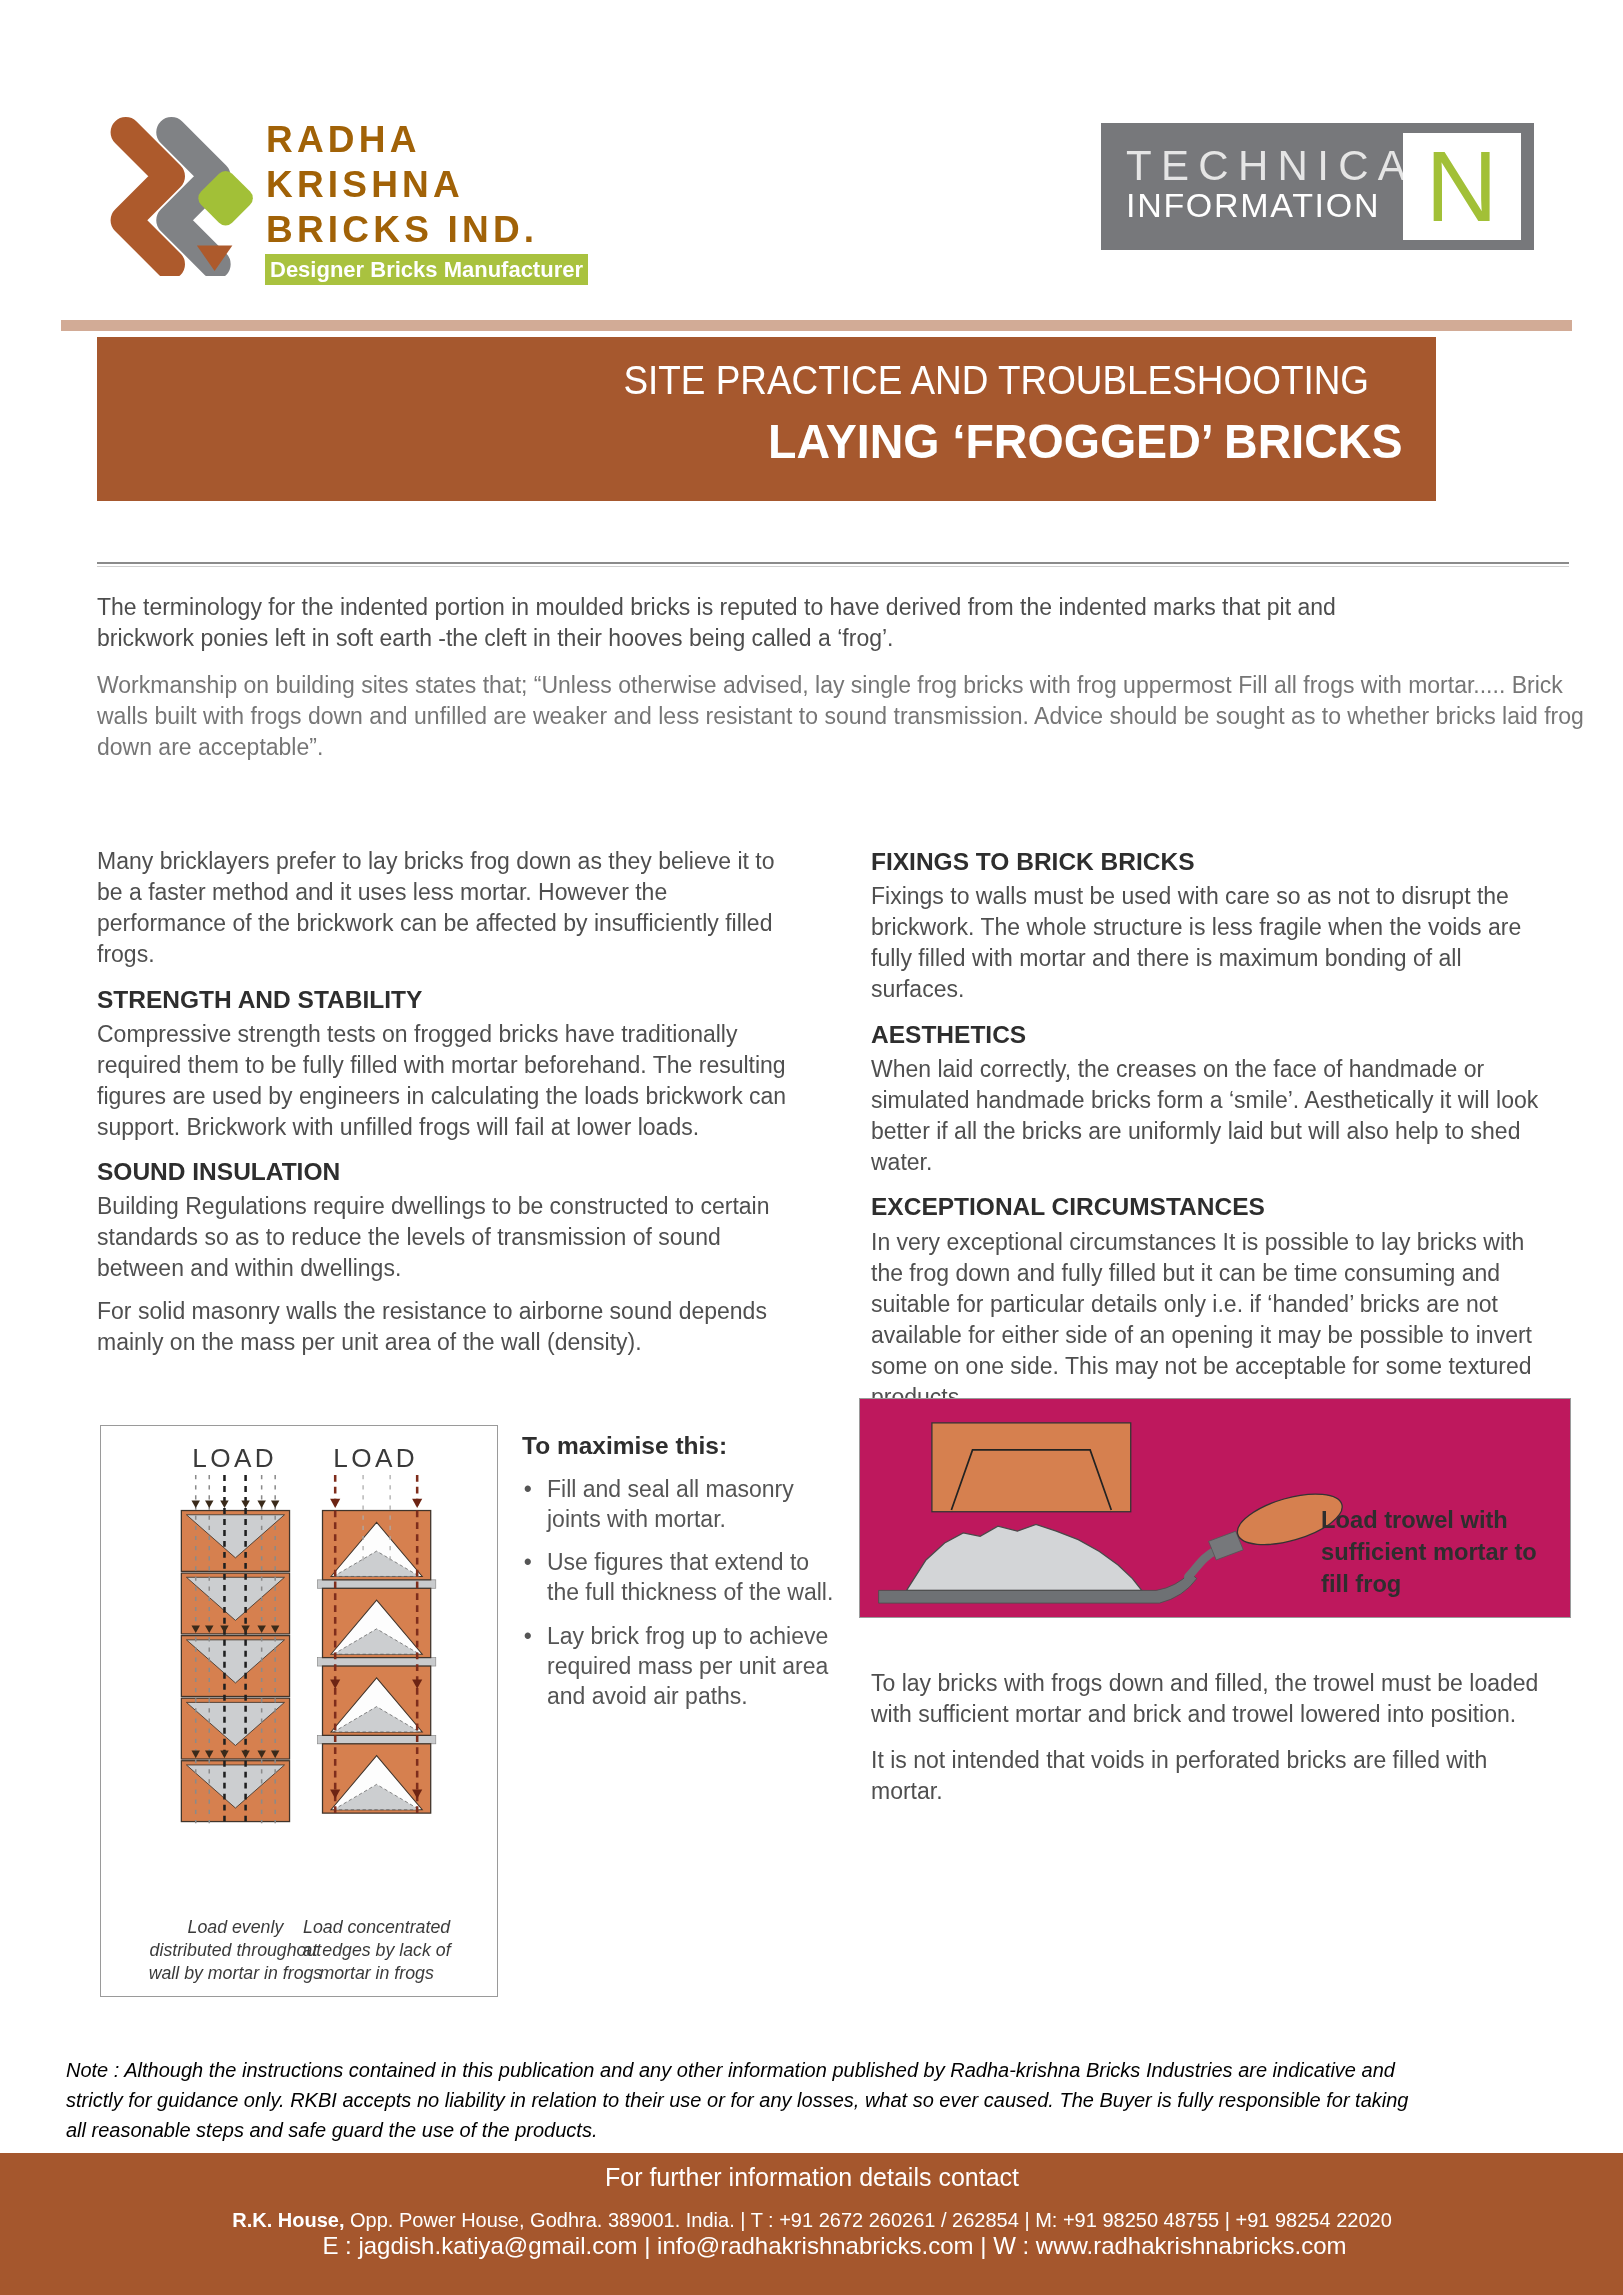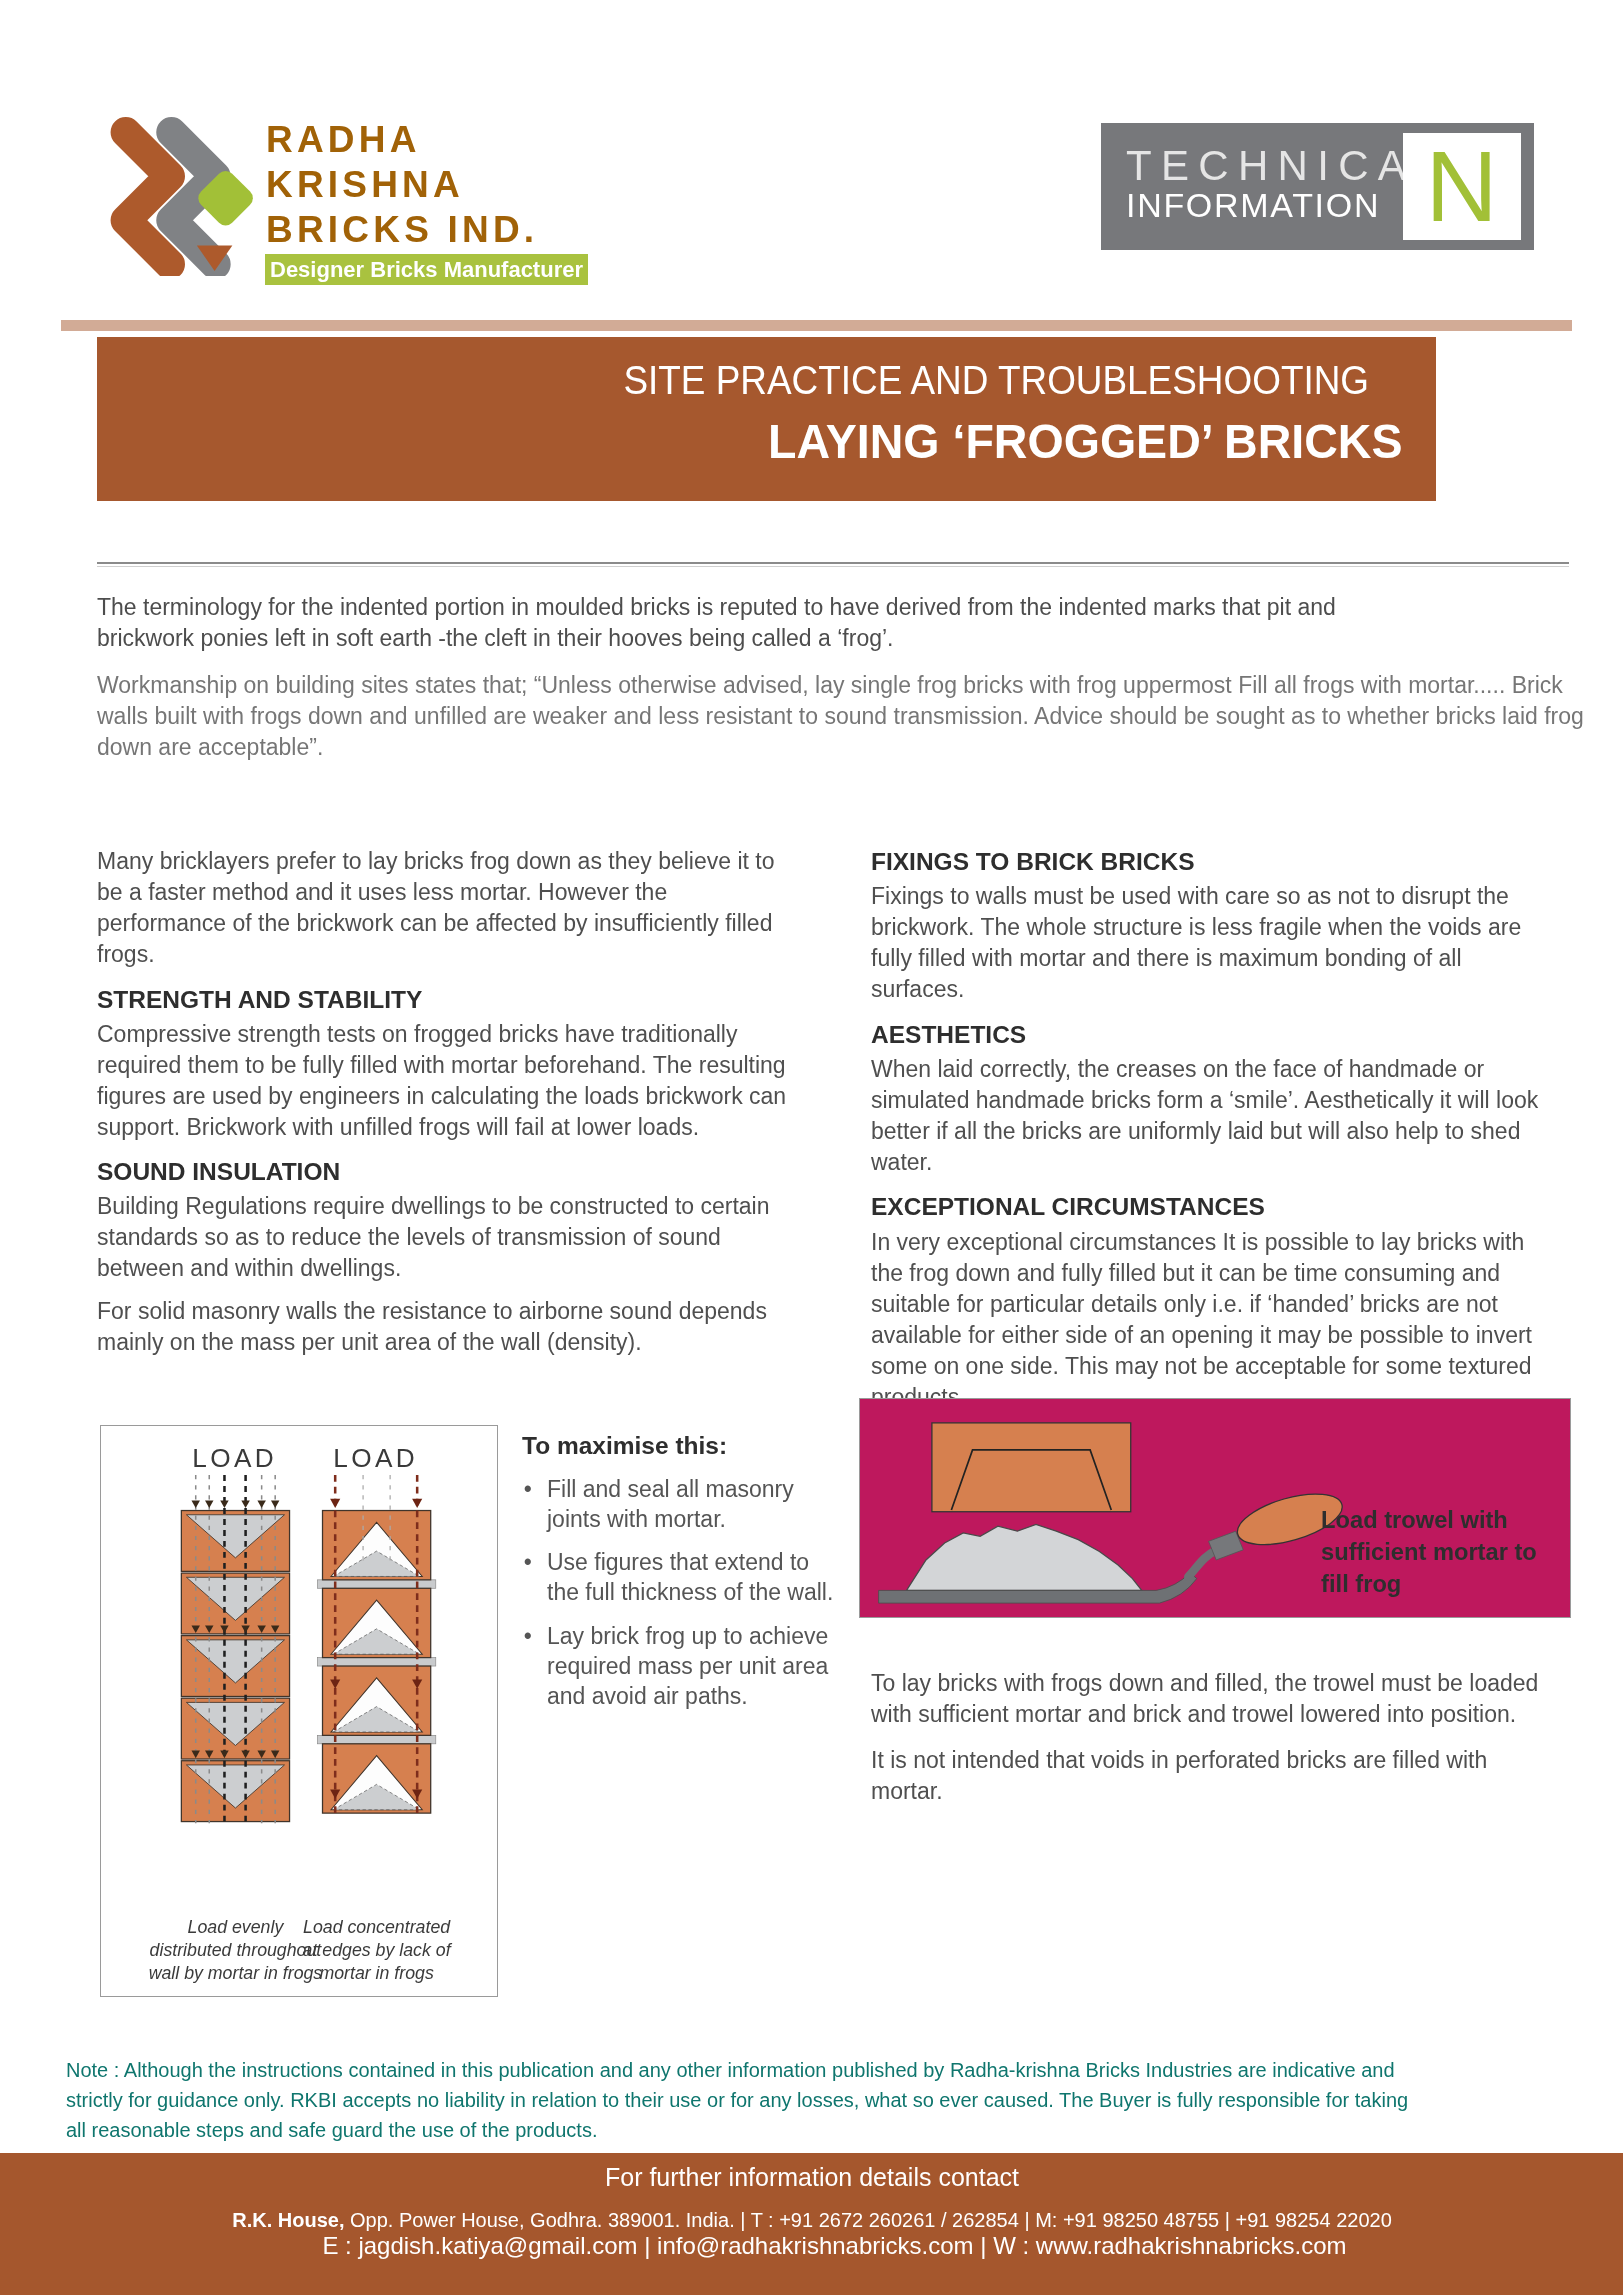--- a/index.html
+++ b/index.html
@@ -65,21 +65,21 @@
   
   .trowel-box { left:859px; top:1398px; width:712px; height:220px;
                 border:1.7px solid #9a9a9a; background:#be185d; }
 
   .after-trowel { left:871px; top:1668px; width:677px; font-size:23px;
                   line-height:31px; color:#4f4f4f; }
   .after-trowel p + p { margin-top:15px; }
 
   
   .note { left:66px; top:2055px; width:1353px; font-size:20px;
-          line-height:30px; color:#0f766e; }
+          line-height:30px; color:#000000;font-style:italic; }
   .footer { left:0; top:2153px; width:1624px; height:142px;
             background:#A5572D; color:#ffffff; text-align:center; }
   .footer-heading { padding-top:10px; font-size:25px; }
   .footer-address { margin-top:17px; font-size:20px; }
   .footer-contacts { font-size:24px;padding-left:45px; }
 
   svg text { font-family:"Liberation Sans", sans-serif; }
 </style>
 </head>
 <body>

